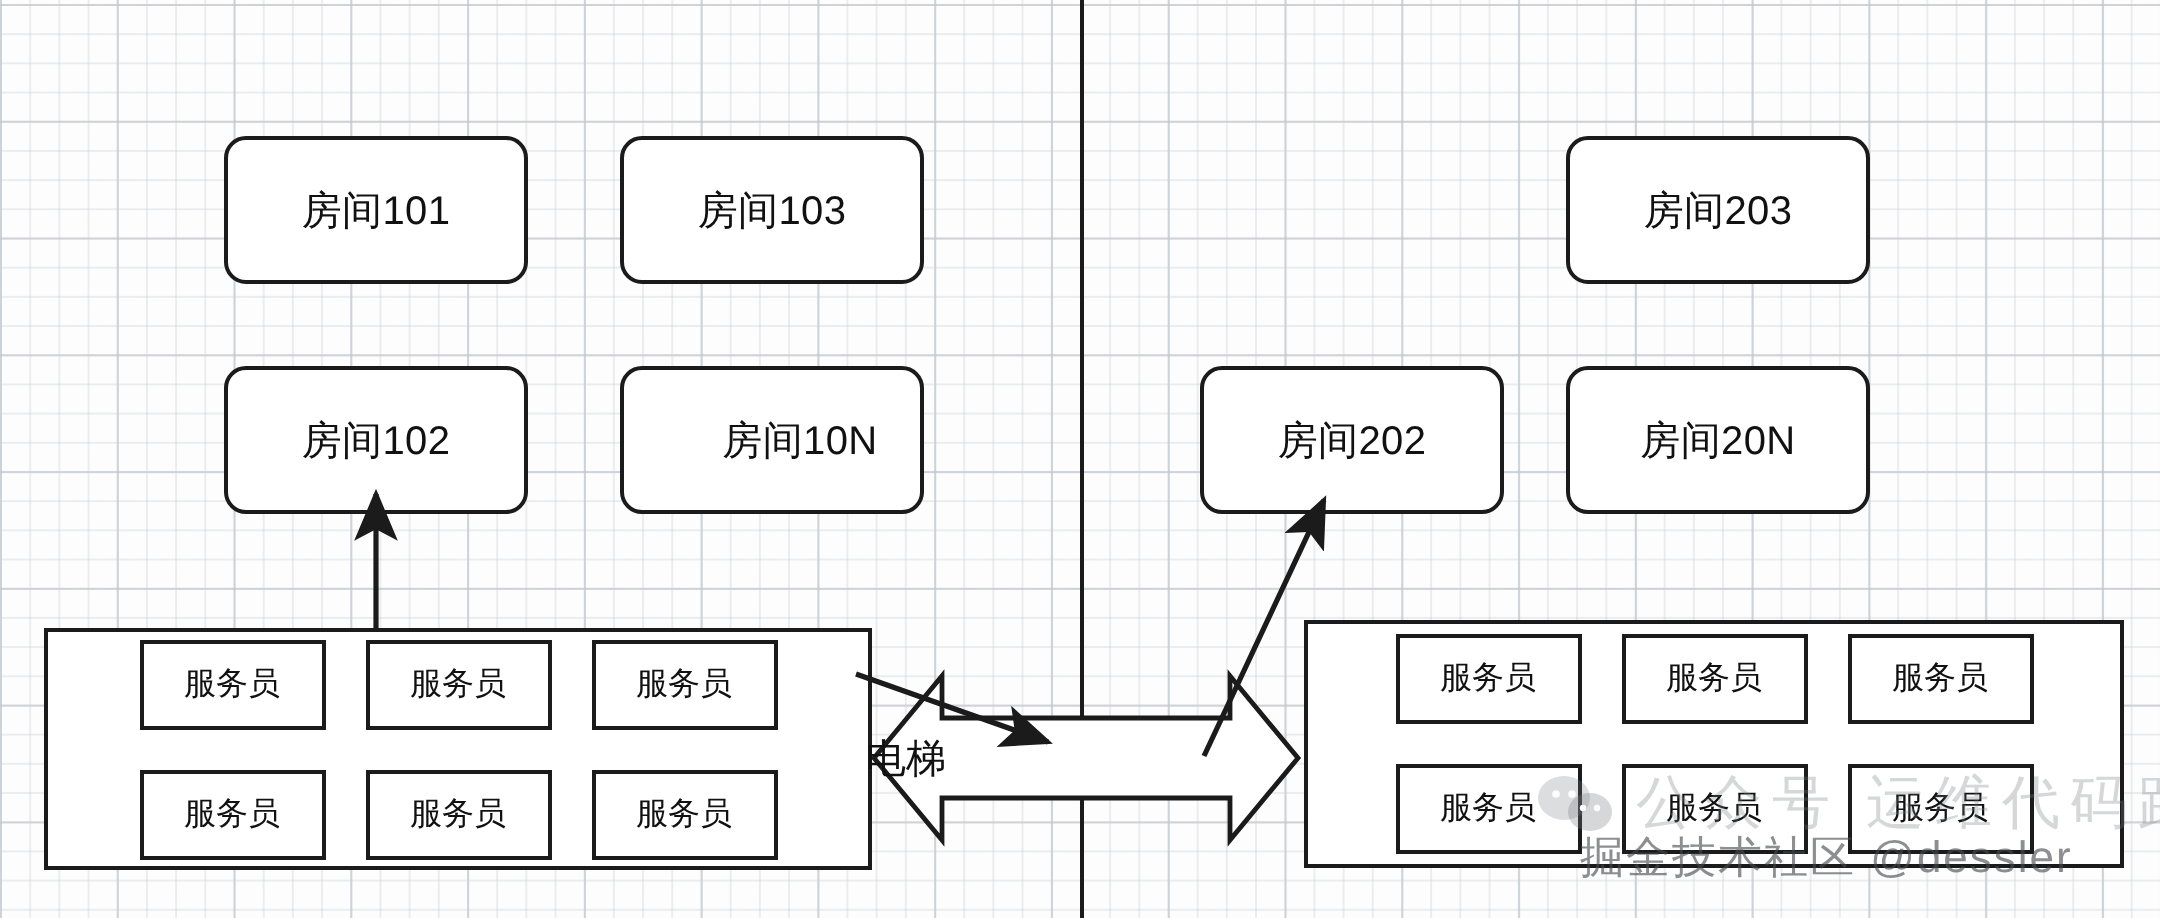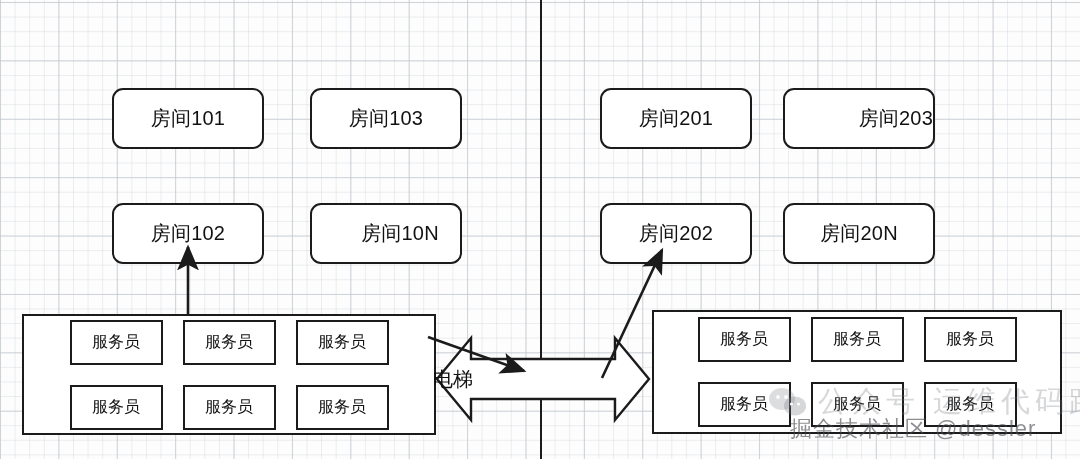--- a/index.html
+++ b/index.html
@@ -21,32 +21,31 @@
       14.6px 14.6px,
       14.6px 14.6px,
       58.4px 58.4px,
       58.4px 58.4px;
     background-position: 0 2px, 0 2px, 0 2px, 0 2px;
   }
 
   
   .room {
     position: absolute;
-    width: 152px; height: 61px;
+    width: 152px; height: 74px;
     border: 2.2px solid #1b1b1b;
     border-radius: 11px;
     background: #ffffff;
     display: flex;
     align-items: center;
     justify-content: center;
     font-size: 20px;
     color: #111111;
     letter-spacing: 0.2px;
     z-index: 6;
-    margin-top: 20px;
   }
 
   
   .staff-group {
     position: absolute;
     border: 2.4px solid #1b1b1b;
     background: #ffffff;
     z-index: 5;
   }
   .staff-grid {
@@ -149,24 +148,21 @@
   <div class="room" style="left:310px; top:68px;text-align:center;">
       <span>房间103</span>
     </div>
   <div class="room" style="left:112px; top:183px;">
       <span>房间102</span>
     </div>
   <div class="room" style="left:310px; top:183px;padding-left:28px;">
       <span>房间10N</span>
     </div>
 
-  <div class="room" style="left:600px; top:68px;">
-      <span>房间201</span>
-    </div>
-  <div class="room" style="left:783px; top:68px;justify-content:flex-end;">
+  <div class="room" style="left:783px; top:68px;">
       <span>房间203</span>
     </div>
   <div class="room" style="left:600px; top:183px;">
       <span>房间202</span>
     </div>
   <div class="room" style="left:783px; top:183px;">
       <span>房间20N</span>
     </div>
 
   <div class="staff-group" style="left:22px; top:314px; width:414px; height:121px;">

